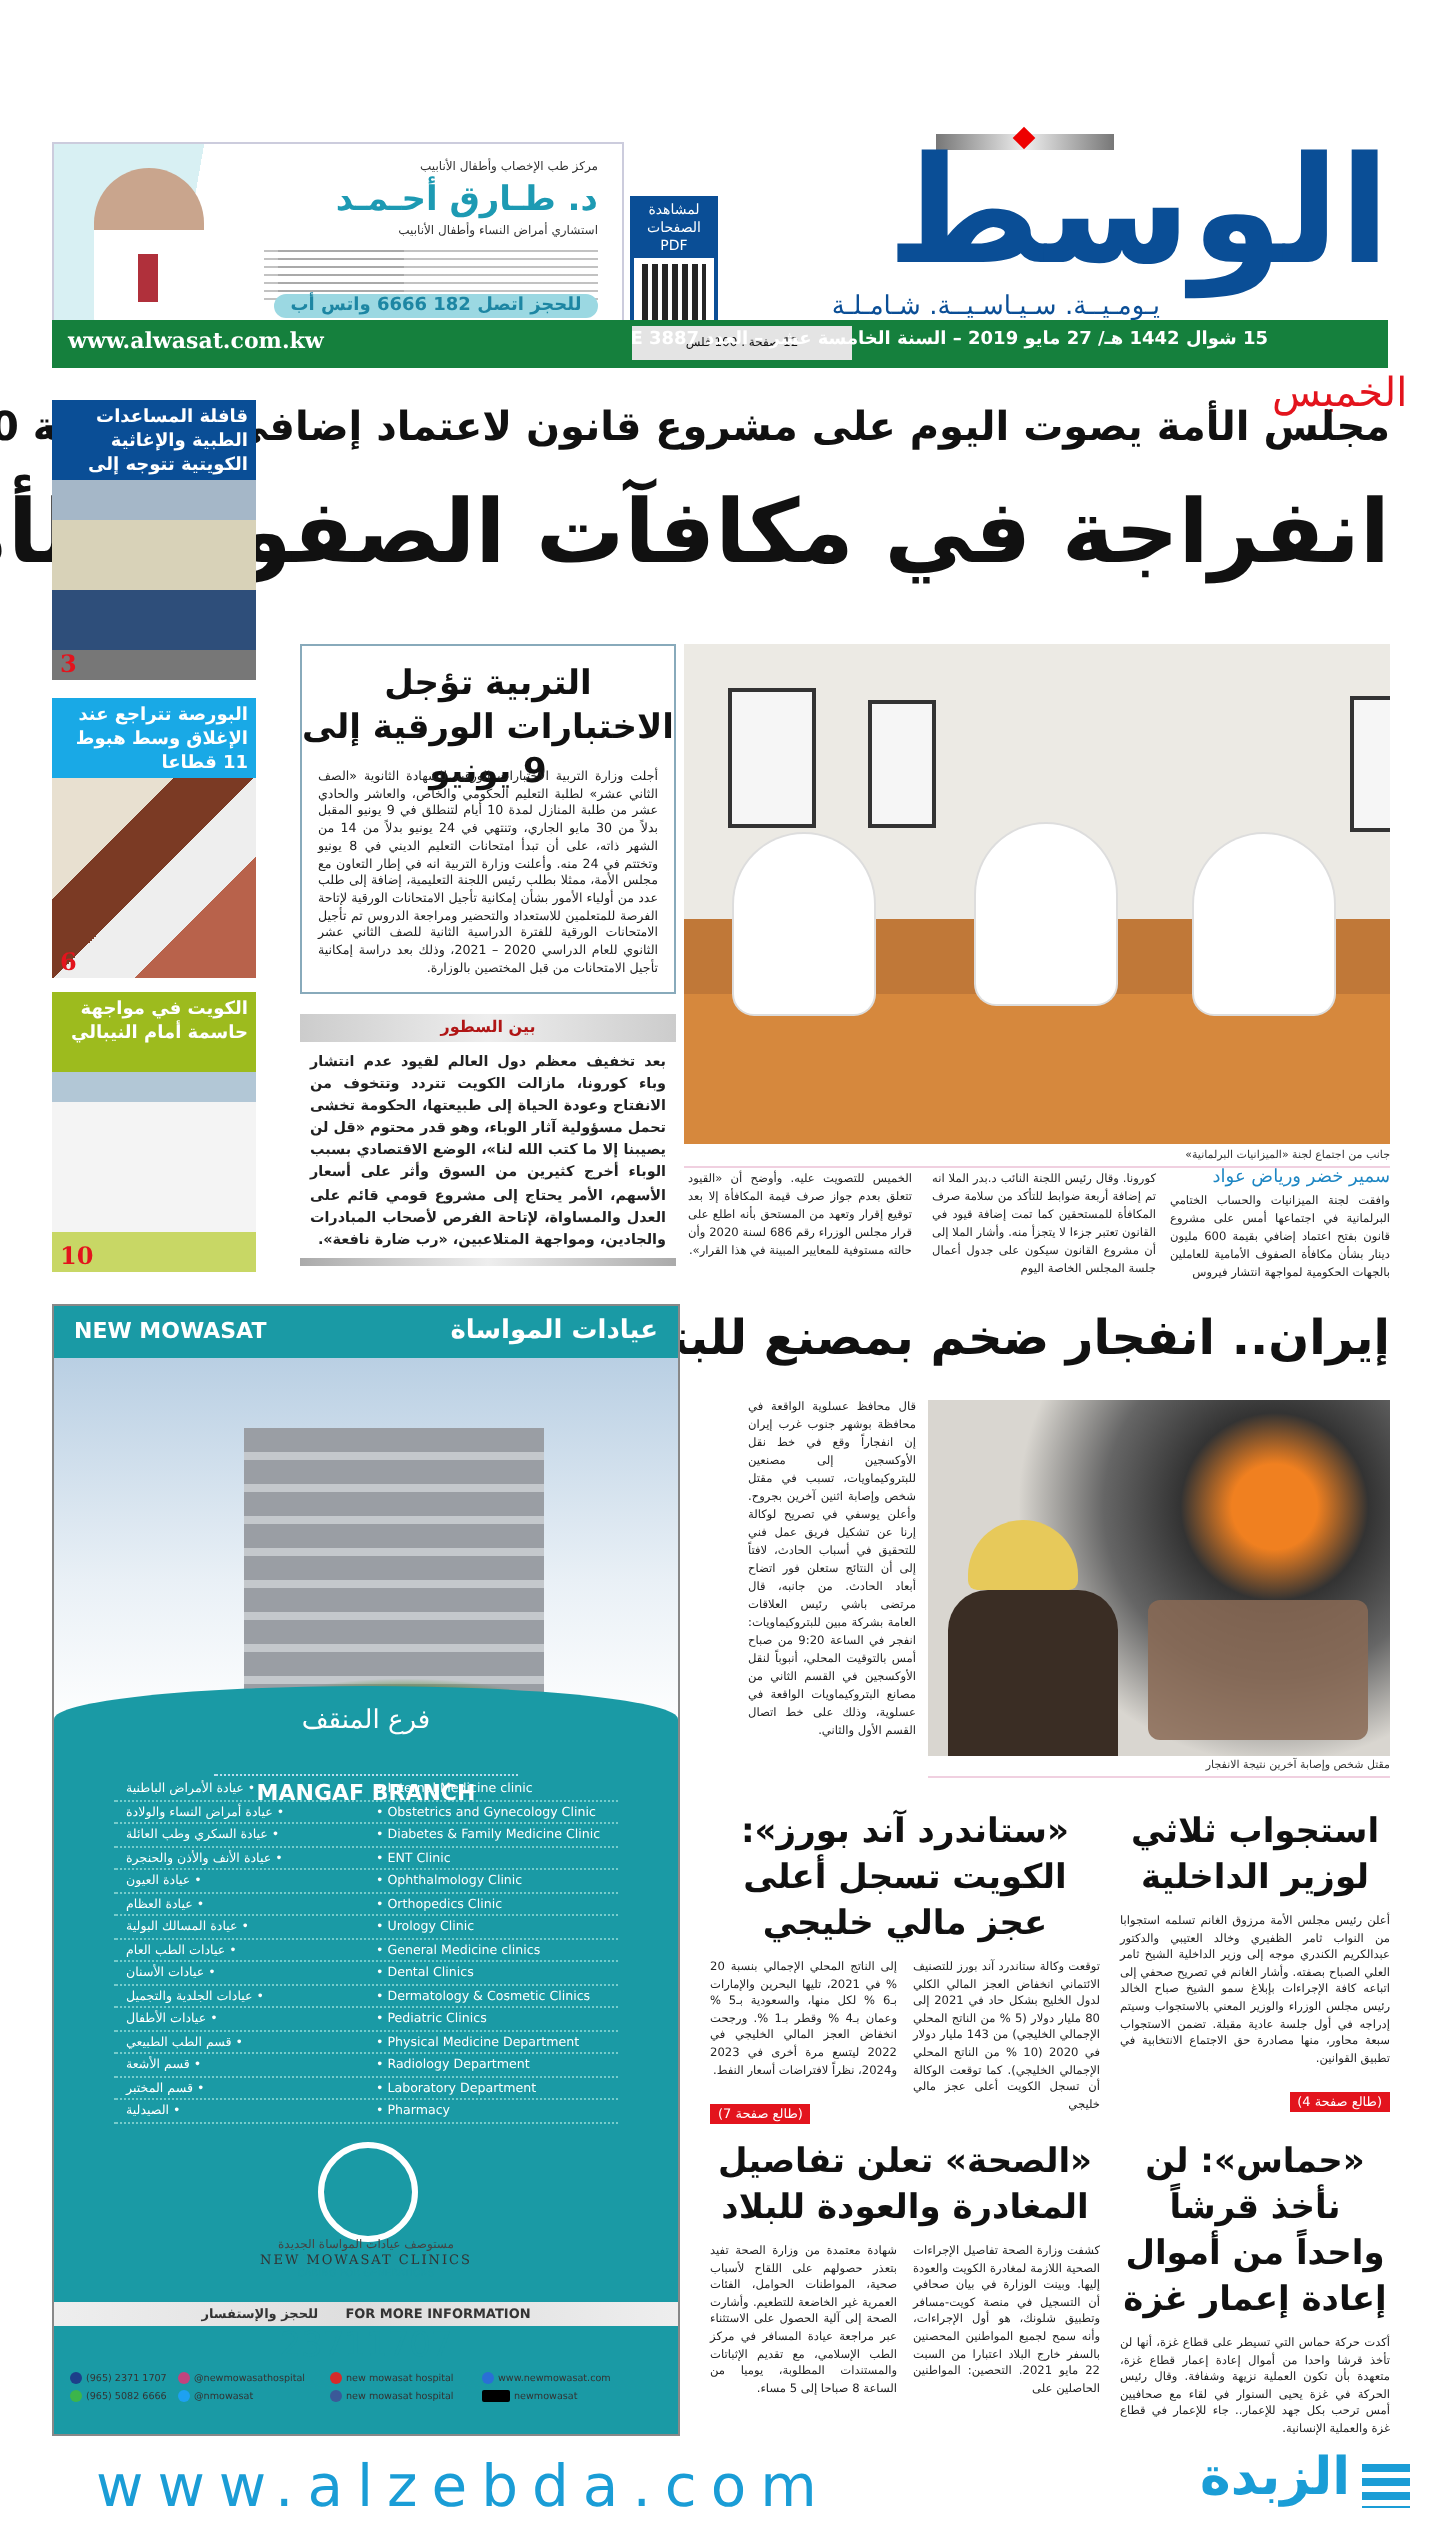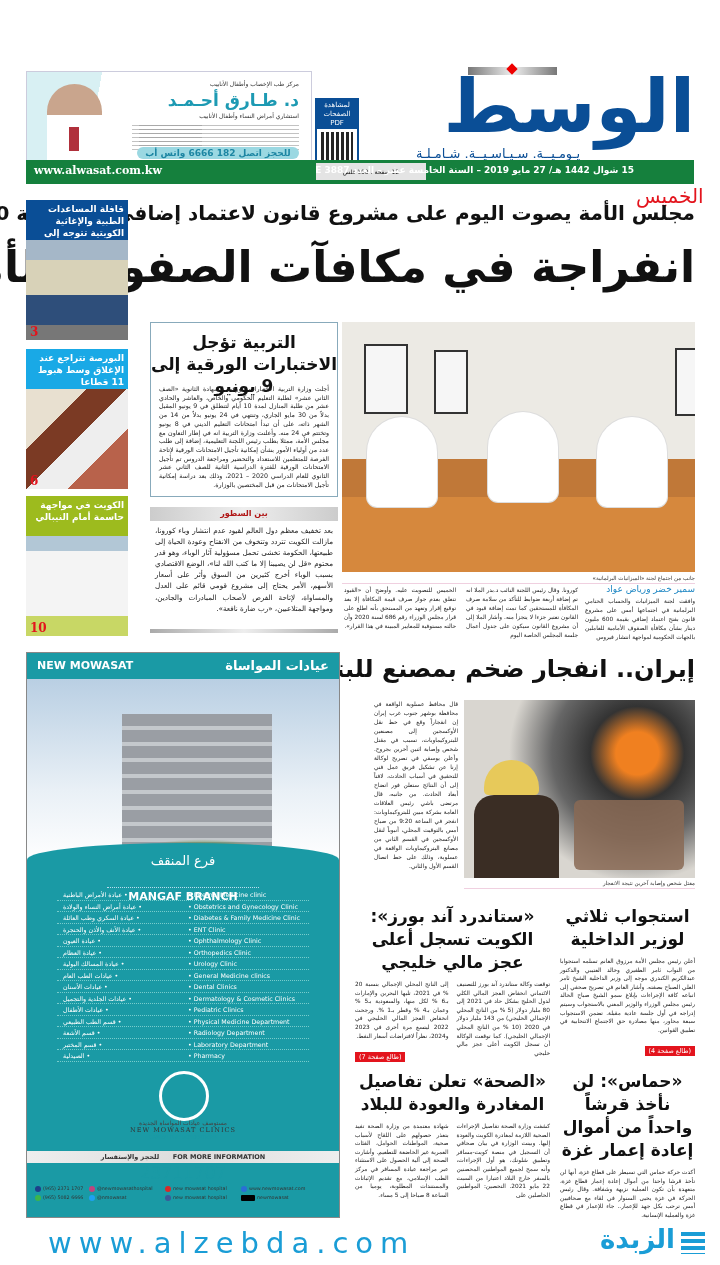--- a/index.html
+++ b/index.html
@@ -55,21 +55,21 @@
   #teaser-3 { top: 496px; } #teaser-3 .cap { background:#9dbb1e; }
   #teaser-3 .img { background: linear-gradient(#b2c7d6 0 15%, #f4f4f4 15% 80%, #c8d765 80%); }
   #teaser-3 .pg { color:#e3141d; }
 
   
   #edu-box { left: 150px; top: 322px; width: 188px; height: 175px; border: 1px solid #8ab; }
   #edu-title { position:absolute; left:0; right:0; top: 8px; text-align:center; font-size: 17px; font-weight:bold; direction:rtl; line-height: 22px; }
   #edu-body { position:absolute; left:8px; right:8px; top: 62px; font-size: 6.3px; line-height: 8.7px; direction:rtl; text-align:justify; color:#222; }
 
   #col-header { left: 150px; top: 507px; width: 188px; height: 14px; background: linear-gradient(90deg,#ccc,#eee,#ccc); text-align:center; font-size:8px; color:#b01515; font-weight:bold; line-height:14px; direction:rtl; }
-  #col-body { left: 155px; top: 525px; width: 178px; font-size: 7.2px; line-height: 11.1px; direction: rtl; text-align: justify; font-weight:normal; color:#222; }
+  #col-body { left: 155px; top: 525px; width: 178px; font-size: 7.2px; line-height: 11.1px; direction: rtl; text-align: justify; font-weight:bold; color:#222; }
   #col-footer-bar { left: 150px; top: 629px; width: 188px; height: 4px; background: linear-gradient(90deg,#aaa,#eee,#aaa); }
 
   
   #main-photo { left: 342px; top: 322px; width: 353px; height: 250px; background:
      linear-gradient(#eceae4 0 55%, #c07838 55% 70%, #d6883d 70% 100%); overflow:hidden; }
   #main-photo .p { position:absolute; width:70px; height:90px; border-radius: 35px 35px 10px 10px; background:#fff; top:90px; box-shadow: 0 0 0 1px #ddd; }
   #main-photo .frame { position:absolute; border:2px solid #333; background:#f6f6f6; }
   #photo-caption { left: 342px; top: 575px; width: 353px; font-size: 5.5px; direction:rtl; text-align:right; color:#333; border-bottom:1px solid #f0d0e0; padding-bottom:2px; }
 
   #byline { left: 600px; top: 584px; width: 95px; color:#1d86c3; font-size: 9px; direction:rtl; text-align:right; }

